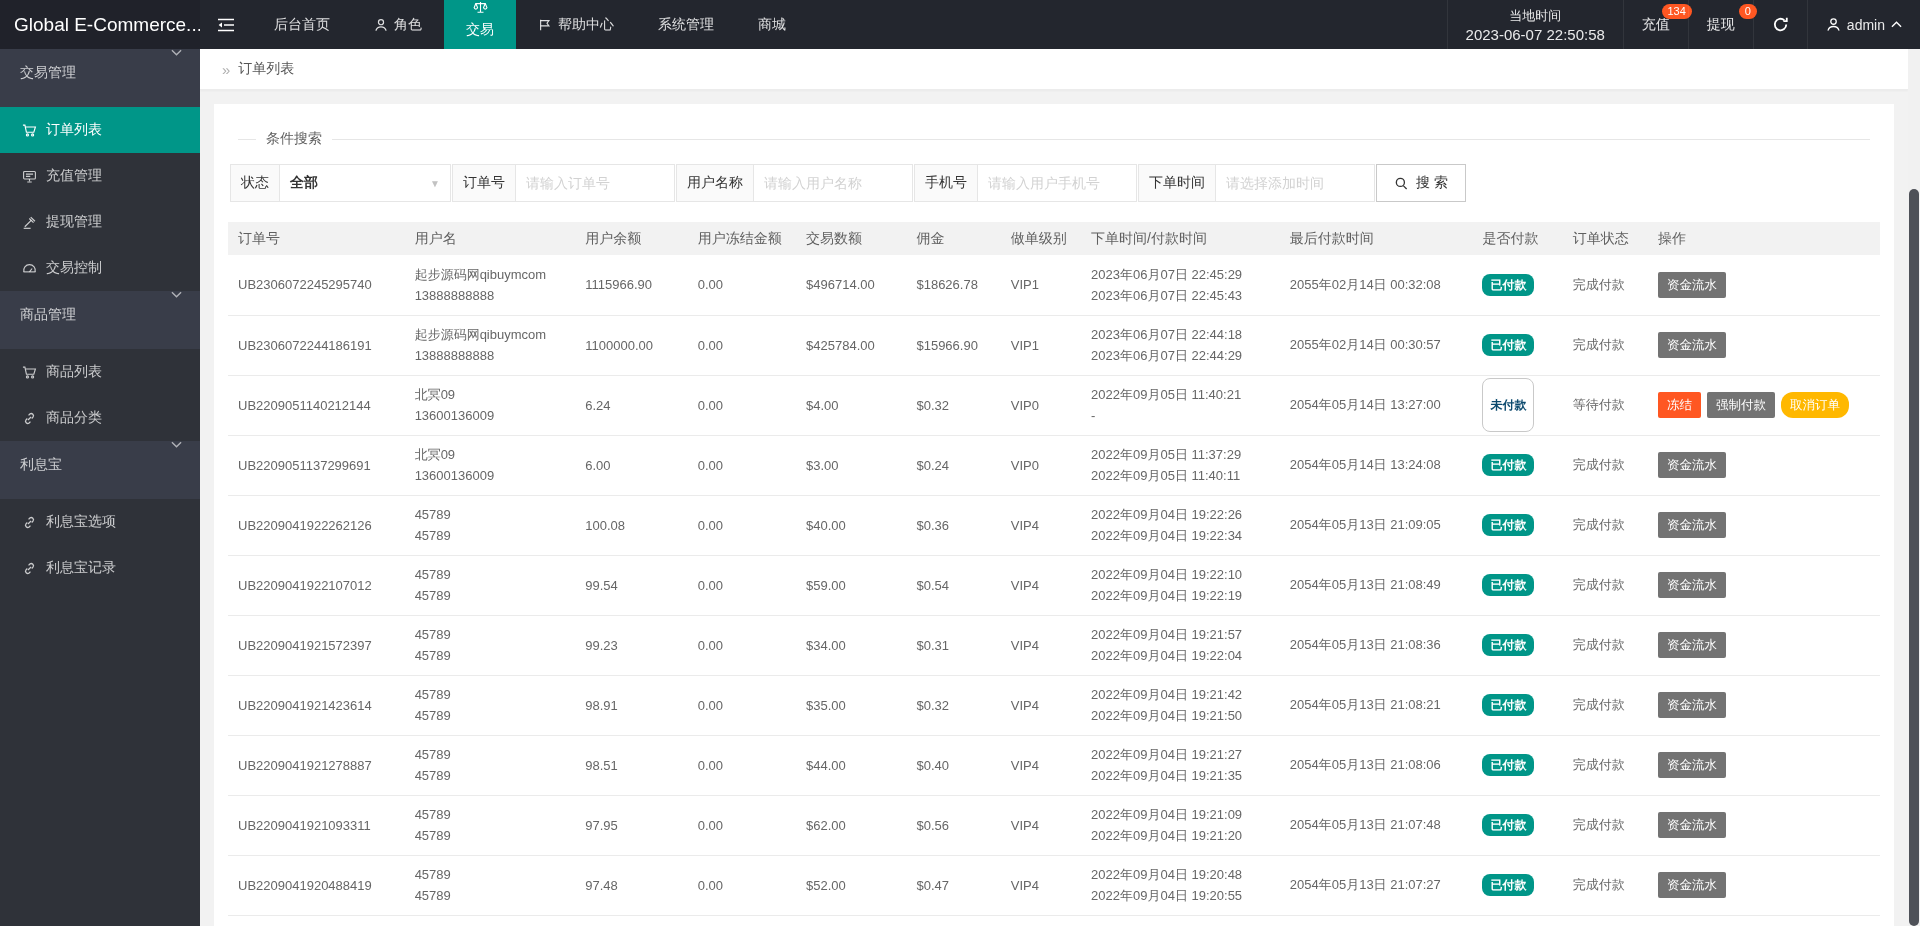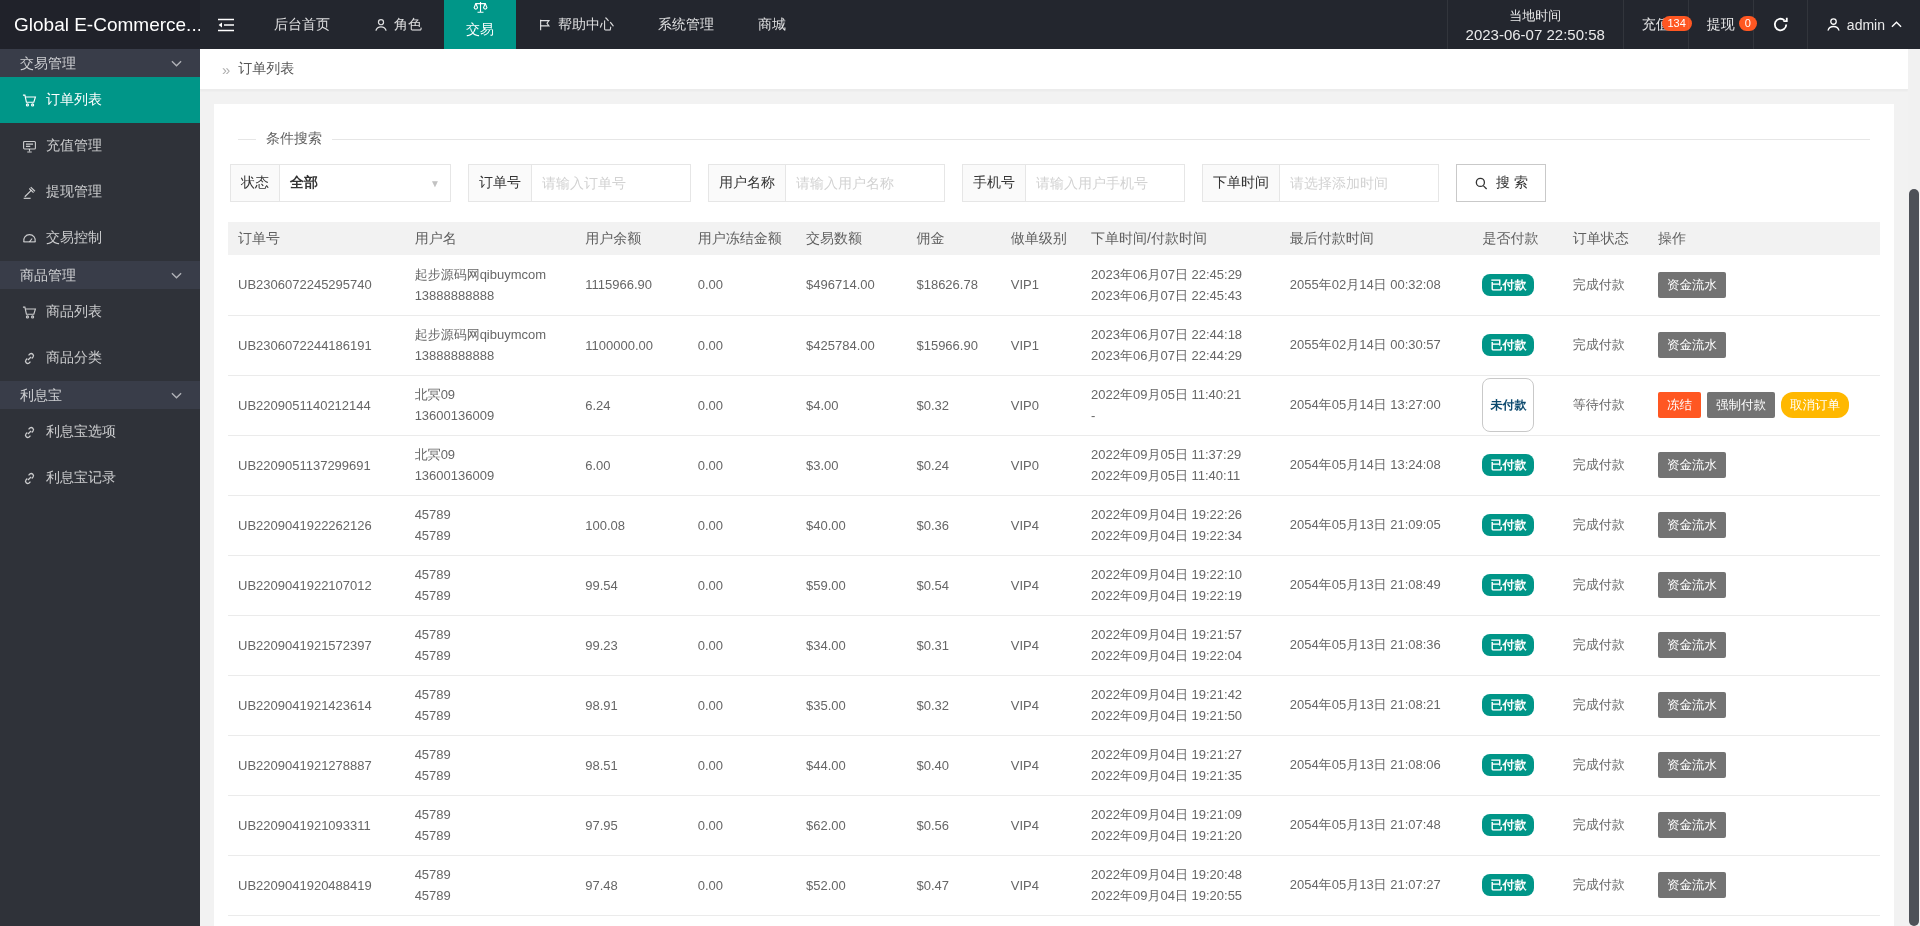--- a/index.html
+++ b/index.html
@@ -37,37 +37,37 @@
   .nav-right > div {
     display: flex; align-items: center; padding: 0 18px;
     border-left: 1px solid rgba(255,255,255,.07);
     color: rgba(255,255,255,.9); cursor: default;
   }
   .local-time { flex-direction: column; justify-content: center; line-height: 19px; }
   .local-time .lt-label { font-size: 13px; }
   .local-time .lt-value { font-size: 15px; }
   .nav-link { position: relative; cursor: pointer; font-size: 14px; }
   .nbadge {
-    position: absolute; top: 16px; right: -4px;
+    position: absolute; top: 4px; right: -4px;
     background: #FF5722; color: #fff; border-radius: 9px;
     font-size: 11px; line-height: 15px; padding: 0 6px; min-width: 15px; text-align: center;
   }
   .refresh-btn, .user-menu { cursor: pointer; gap: 6px; }
   .chev { width: 11px; height: 7px; }
   .chev.up { transform: rotate(180deg); }
 
   
   .sidebar {
     position: fixed; top: 49px; left: 0; width: 200px; bottom: 0;
     background: #2F3239; z-index: 40;
   }
   .side-group-header {
-    height: 28px; line-height: 46px; background: #393D49;
+    height: 58px; line-height: 46px; background: #393D49;
     color: rgba(255,255,255,.75); padding: 0 18px 0 20px; font-size: 14px;
-    display: flex; align-items: center; justify-content: space-between; cursor: pointer;
+    display: flex; align-items: flex-start; justify-content: space-between; cursor: pointer;
   }
   .side-item {
     height: 46px; background: #2F3239; color: rgba(255,255,255,.75);
     display: flex; align-items: center; gap: 9px; padding-left: 22px;
     font-size: 14px; cursor: pointer;
   }
   .side-item.active { background: #009688; color: #fff; }
   .icon { display: inline-flex; align-items: center; justify-content: center; }
 
   
@@ -83,21 +83,21 @@
   .panel { background: #fff; min-height: 830px; padding: 14px 14px 0; }
 
   
   .search-fieldset {
     border: none; border-top: 1px solid #e6e6e6; margin: 12px 10px 0; padding: 6px 0 0;
   }
   .search-fieldset legend {
     margin-left: 18px; padding: 0 10px; font-size: 14px; color: #5f5f5f;
   }
   .search-row {
-    display: flex; align-items: flex-end; gap: 17px; padding: 10px 2px 20px;
+    display: flex; align-items: flex-end; gap: 1px; padding: 10px 2px 20px;
   }
   .sgroup {
     display: flex; align-items: stretch; height: 38px;
     border: 1px solid #e6e6e6; background: #fff;
   }
   .slabel {
     background: #fafafa; border-right: 1px solid #e6e6e6;
     display: flex; align-items: center; padding: 0 10px;
     color: #333; font-size: 14px; white-space: nowrap;
   }

